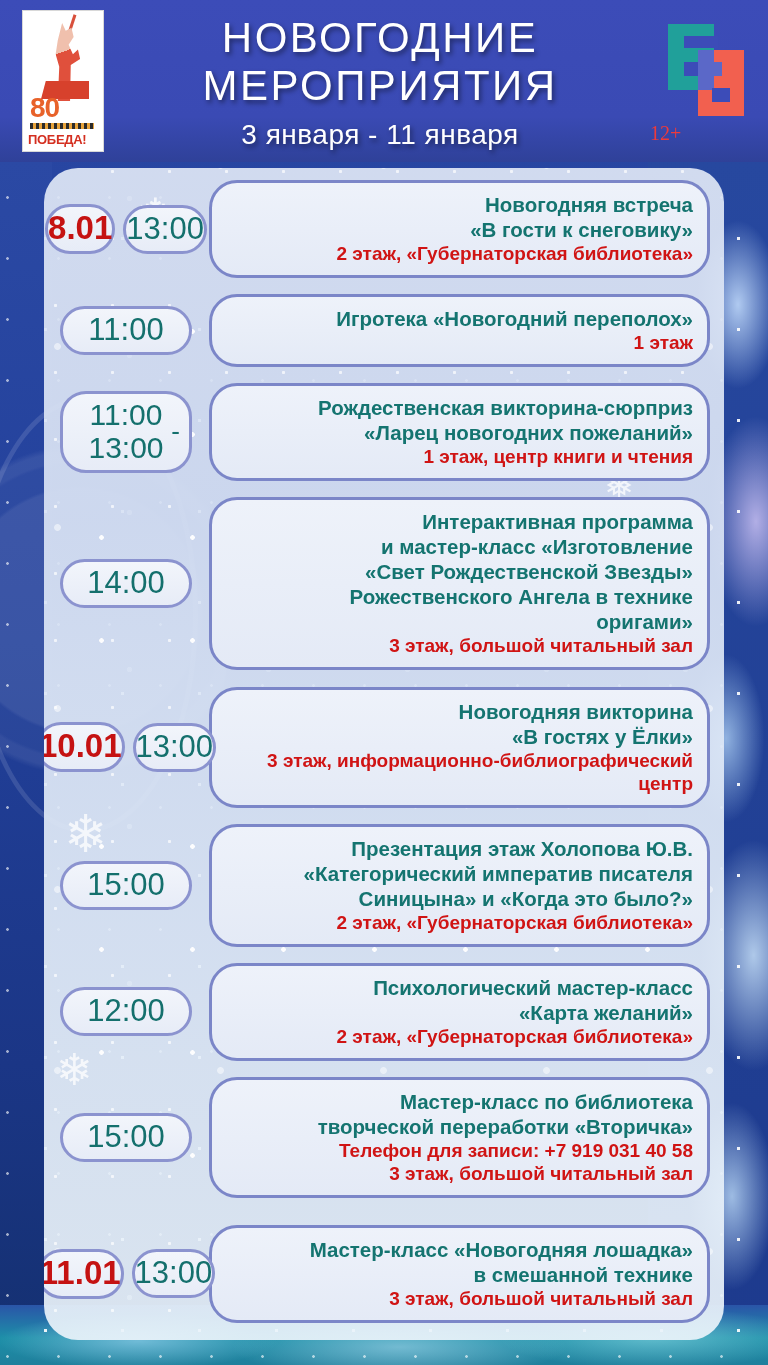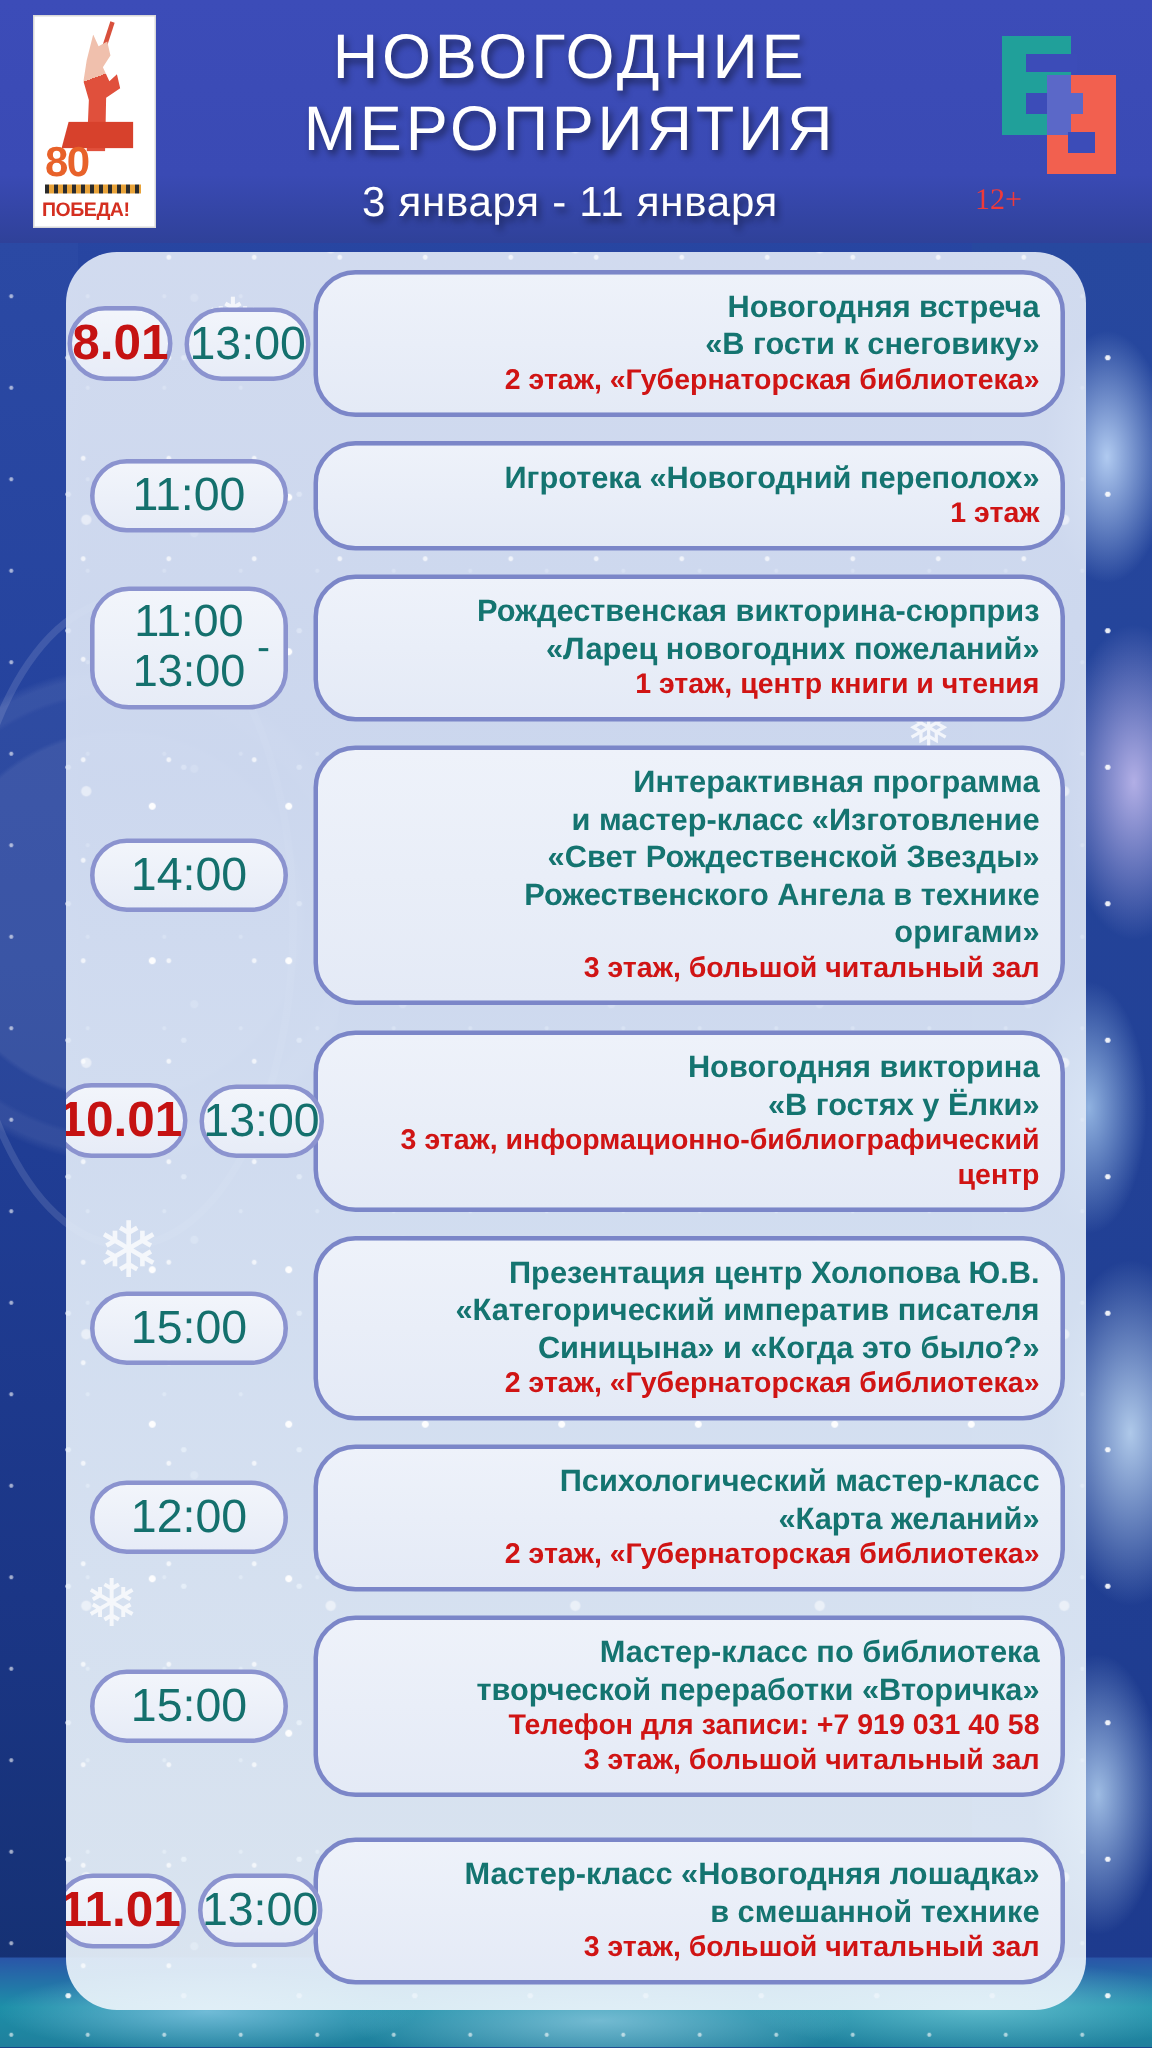--- a/index.html
+++ b/index.html
@@ -237,21 +237,21 @@
             <div class="t">Новогодняя викторина</div>
             <div class="t">«В гостях у Ёлки»</div>
             <div class="loc">3 этаж, информационно-библиографический центр</div>
           </div>
         </div>
         <div class="row" style="margin-top: 16.13px;">
           <div class="slot">
             <div class="pill time">15:00</div>
           </div>
           <div class="card">
-            <div class="t">Презентация центр Холопова Ю.В.</div>
+            <div class="t">Презентация этаж Холопова Ю.В.</div>
             <div class="t">«Категорический императив писателя</div>
             <div class="t">Синицына» и «Когда это было?»</div>
             <div class="loc">2 этаж, «Губернаторская библиотека»</div>
           </div>
         </div>
         <div class="row" style="margin-top: 16.13px;">
           <div class="slot">
             <div class="pill time">12:00</div>
           </div>
           <div class="card">

